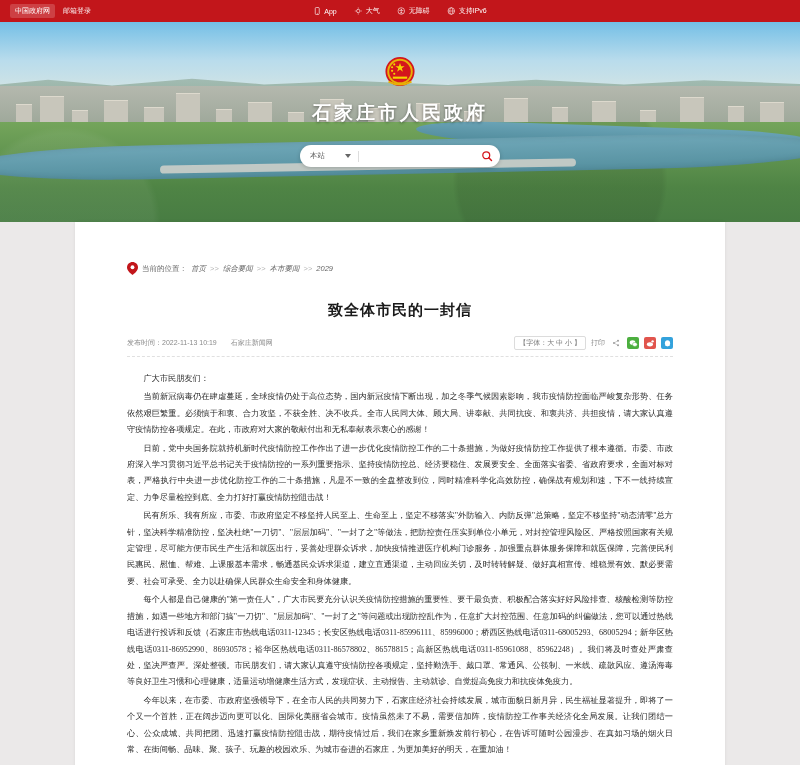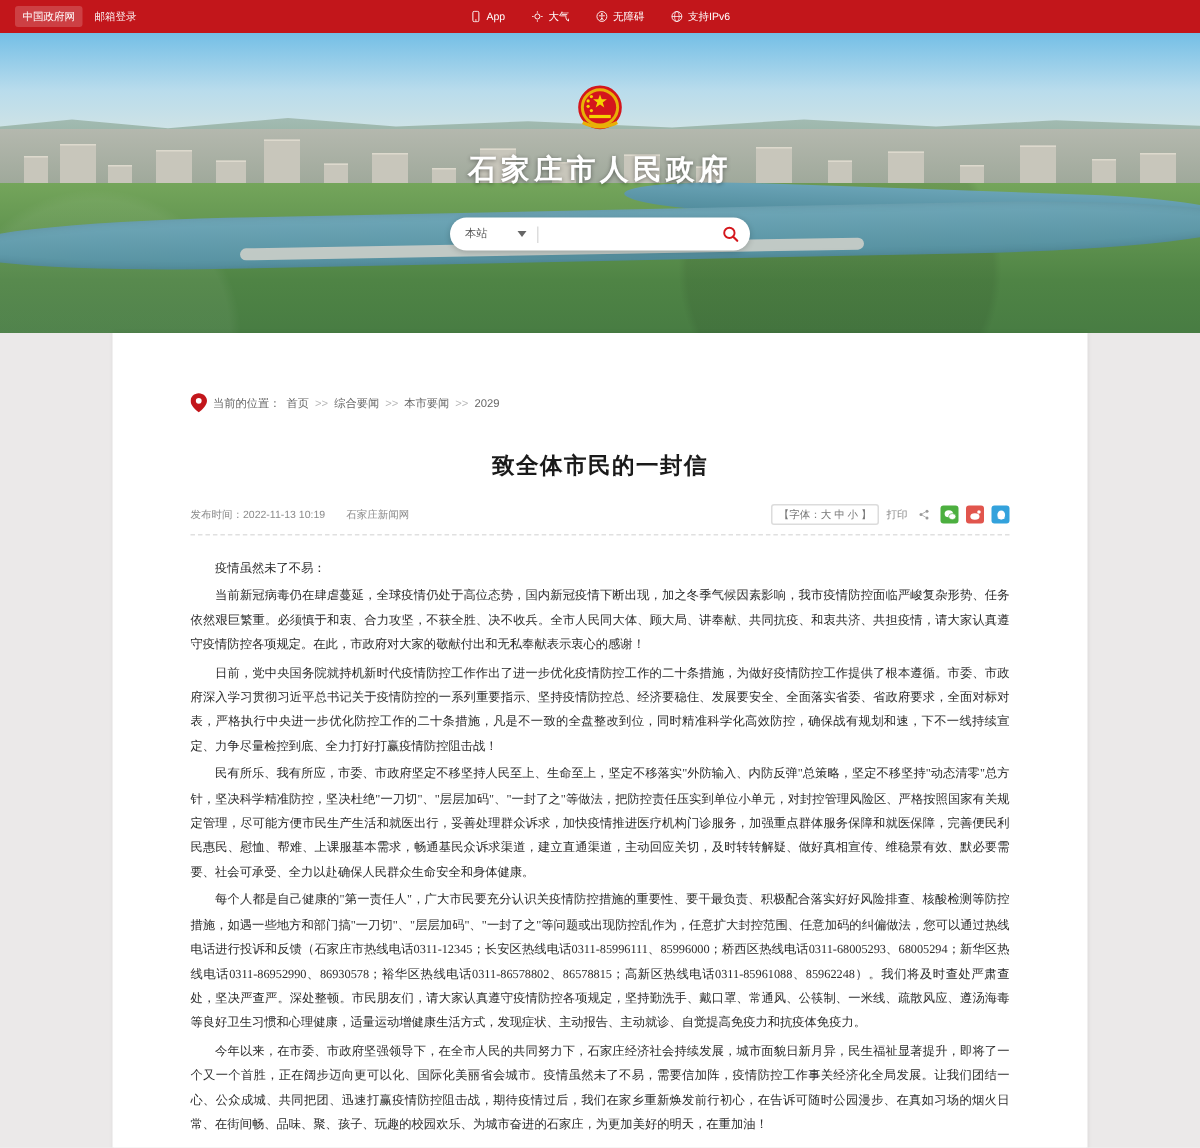--- a/index.html
+++ b/index.html
@@ -157,21 +157,21 @@
     box-shadow: 0 0 3px rgba(0,0,0,.08);
   }
   .crumb {
     display: flex; align-items: center; gap: 4px;
     font-size: 7.5px; color: #666; padding: 6px 0 4px 0;
     border-bottom: 0;
     margin-top: 24px;
   }
   .crumb .pin { width: 11px; height: 13px; }
   .crumb .sep { color: #b5b5b5; }
-  .crumb a { color: #666; text-decoration: none; }
+  .crumb a { color: #666; text-decoration: none; font-style: italic; }
 
   .art-title {
     text-align: center; font-family: "Liberation Serif", serif;
     font-size: 15px; font-weight: bold; color: #1a1a1a;
     margin: 22px 0 16px 0; letter-spacing: 1px;
   }
   .meta {
     display: flex; align-items: center; justify-content: space-between;
     font-size: 7px; color: #8a8a8a;
     border-bottom: 1px dashed #e0e0e0; padding-bottom: 6px; margin-bottom: 14px;
@@ -383,21 +383,21 @@
           <span class="share qq">
             <svg width="9" height="9" viewBox="0 0 16 16">
                 <ellipse cx="8" cy="7.6" rx="4.6" ry="5.2" fill="#fff"></ellipse>
                 <path d="M3 11 Q8 15 13 11" fill="#fff"></path>
               </svg>
           </span>
         </div>
       </div>
 
       <div class="body">
-        <p>疫情虽然未了不易：</p>
+        <p>广大市民朋友们：</p>
         <p>当前新冠病毒仍在肆虐蔓延，全球疫情仍处于高位态势，国内新冠疫情下断出现，加之冬季气候因素影响，我市疫情防控面临严峻复杂形势、任务依然艰巨繁重。必须慎于和衷、合力攻坚，不获全胜、决不收兵。全市人民同大体、顾大局、讲奉献、共同抗疫、和衷共济、共担疫情，请大家认真遵守疫情防控各项规定。在此，市政府对大家的敬献付出和无私奉献表示衷心的感谢！</p>
         <p>日前，党中央国务院就持机新时代疫情防控工作作出了进一步优化疫情防控工作的二十条措施，为做好疫情防控工作提供了根本遵循。市委、市政府深入学习贯彻习近平总书记关于疫情防控的一系列重要指示、坚持疫情防控总、经济要稳住、发展要安全、全面落实省委、省政府要求，全面对标对表，严格执行中央进一步优化防控工作的二十条措施，凡是不一致的全盘整改到位，同时精准科学化高效防控，确保战有规划和速，下不一线持续宣定、力争尽量检控到底、全力打好打赢疫情防控阻击战！</p>
         <p>民有所乐、我有所应，市委、市政府坚定不移坚持人民至上、生命至上，坚定不移落实"外防输入、内防反弹"总策略，坚定不移坚持"动态清零"总方针，坚决科学精准防控，坚决杜绝"一刀切"、"层层加码"、"一封了之"等做法，把防控责任压实到单位小单元，对封控管理风险区、严格按照国家有关规定管理，尽可能方便市民生产生活和就医出行，妥善处理群众诉求，加快疫情推进医疗机构门诊服务，加强重点群体服务保障和就医保障，完善便民利民惠民、慰恤、帮难、上课服基本需求，畅通基民众诉求渠道，建立直通渠道，主动回应关切，及时转转解疑、做好真相宣传、维稳景有效、默必要需要、社会可承受、全力以赴确保人民群众生命安全和身体健康。</p>
         <p>每个人都是自己健康的"第一责任人"，广大市民要充分认识关疫情防控措施的重要性、要干最负责、积极配合落实好好风险排查、核酸检测等防控措施，如遇一些地方和部门搞"一刀切"、"层层加码"、"一封了之"等问题或出现防控乱作为，任意扩大封控范围、任意加码的纠偏做法，您可以通过热线电话进行投诉和反馈（石家庄市热线电话0311-12345；长安区热线电话0311-85996111、85996000；桥西区热线电话0311-68005293、68005294；新华区热线电话0311-86952990、86930578；裕华区热线电话0311-86578802、86578815；高新区热线电话0311-85961088、85962248）。我们将及时查处严肃查处，坚决严查严。深处整顿。市民朋友们，请大家认真遵守疫情防控各项规定，坚持勤洗手、戴口罩、常通风、公筷制、一米线、疏散风应、遵汤海毒等良好卫生习惯和心理健康，适量运动增健康生活方式，发现症状、主动报告、主动就诊、自觉提高免疫力和抗疫体免疫力。</p>
         <p>今年以来，在市委、市政府坚强领导下，在全市人民的共同努力下，石家庄经济社会持续发展，城市面貌日新月异，民生福祉显著提升，即将了一个又一个首胜，正在阔步迈向更可以化、国际化美丽省会城市。疫情虽然未了不易，需要信加阵，疫情防控工作事关经济化全局发展。让我们团结一心、公众成城、共同把团、迅速打赢疫情防控阻击战，期待疫情过后，我们在家乡重新焕发前行初心，在告诉可随时公园漫步、在真如习场的烟火日常、在街间畅、品味、聚、孩子、玩趣的校园欢乐、为城市奋进的石家庄，为更加美好的明天，在重加油！</p>
       </div>
 
       <div class="signature">
         <div>中共石家庄市委 石家庄市人民政府</div>
 

